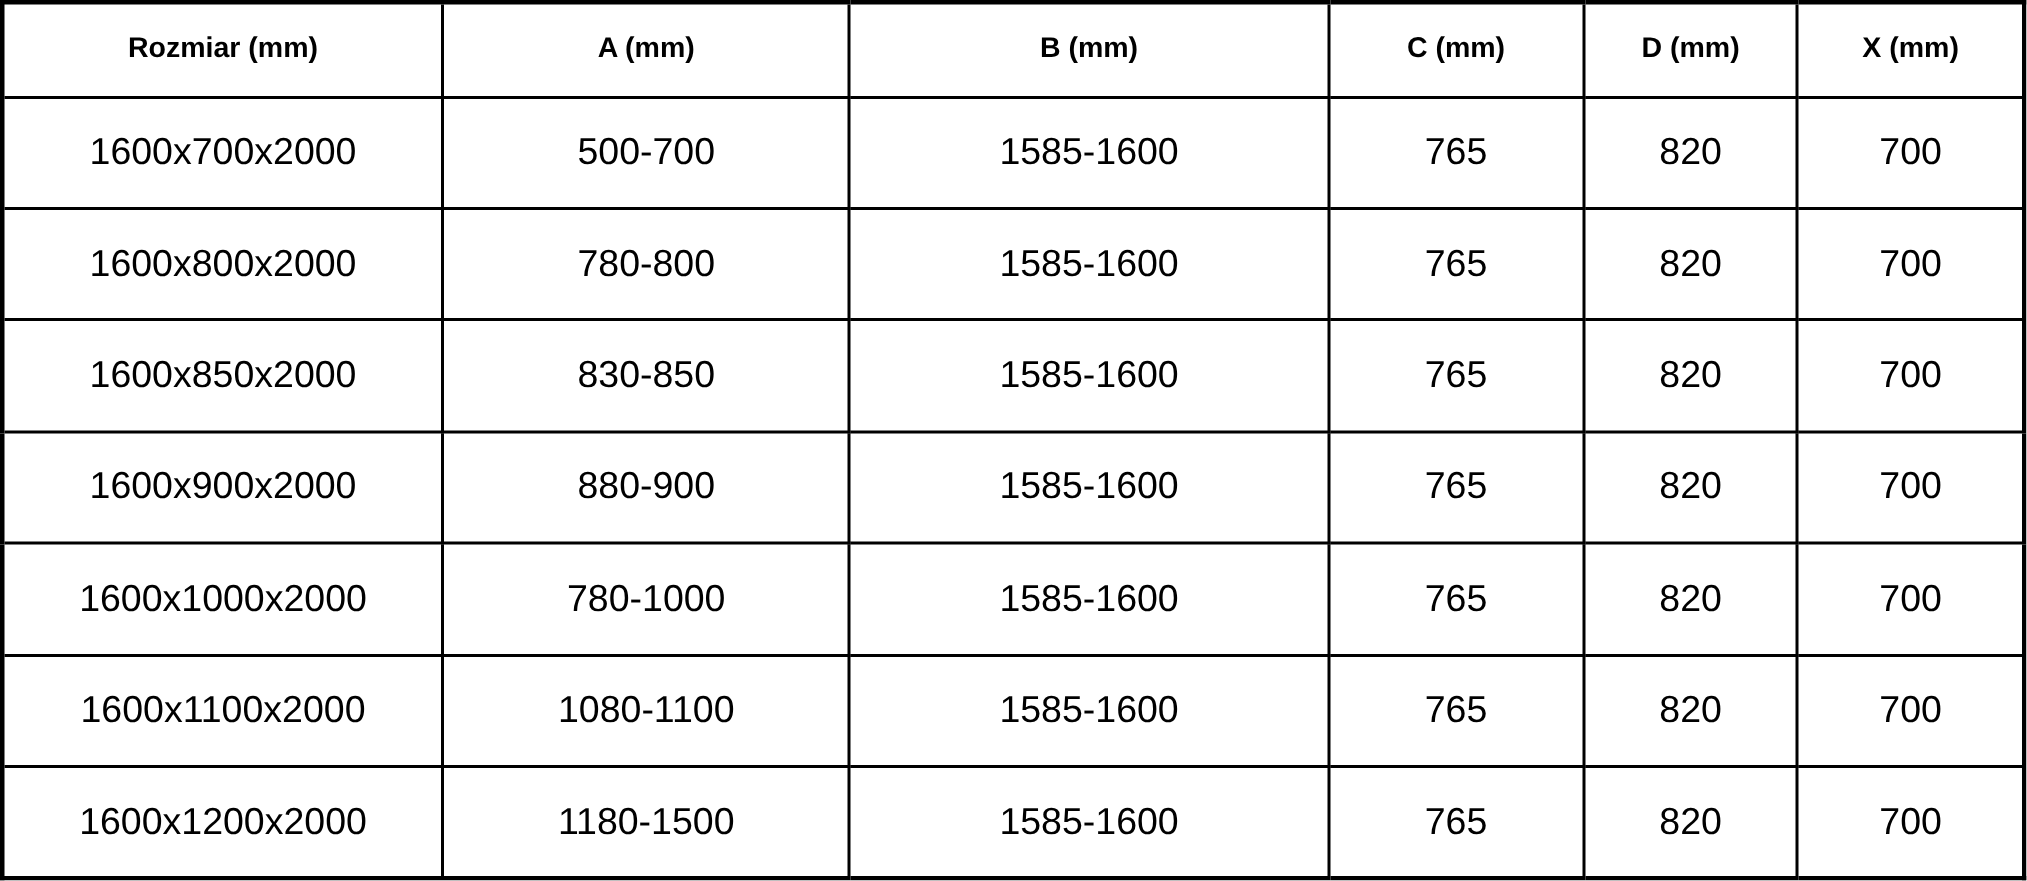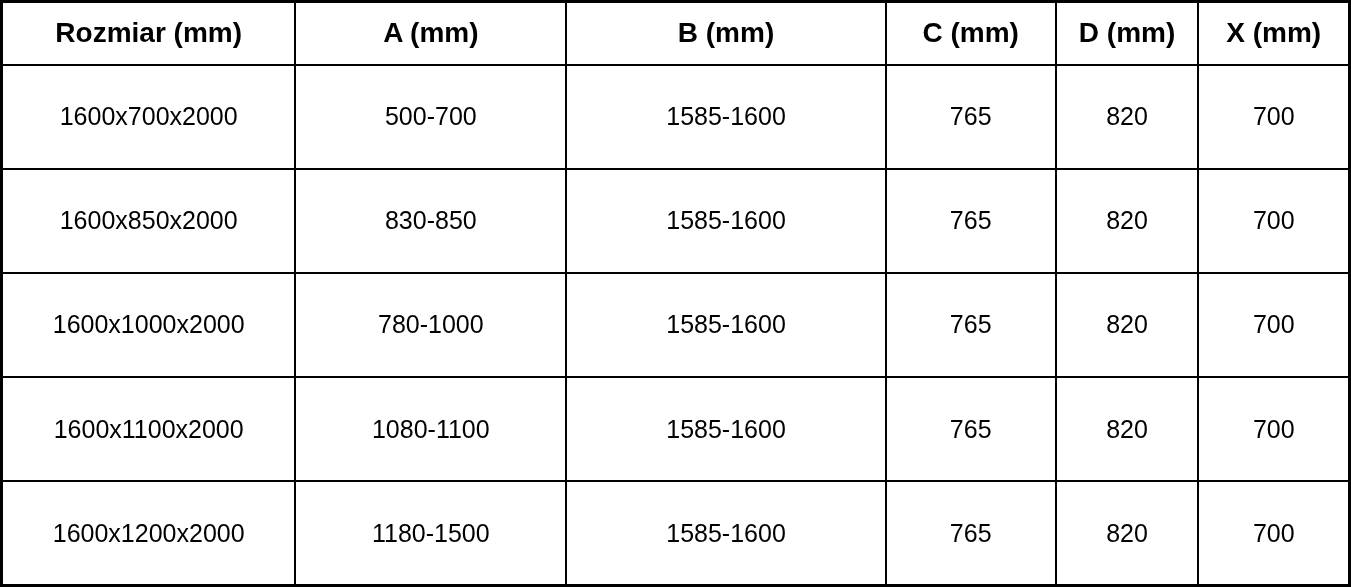--- a/index.html
+++ b/index.html
@@ -20,21 +20,21 @@
   table.size-table th,
   table.size-table td {
     border: 2px solid #000000;
     text-align: center;
     vertical-align: middle;
     color: #000000;
     white-space: nowrap;
     overflow: hidden;
   }
   table.size-table th {
-    font-size: 28px;
+    font-size: 19px;
     font-weight: bold;
     height: 63px;
   }
   table.size-table td {
     font-size: 25px;
     font-weight: normal;
     height: 65px;
   }
   
   table.size-table { border: 3px solid #000000; }
@@ -68,22 +68,38 @@
   <tbody>
       <tr>
         <td>1600x700x2000</td>
         <td>500-700</td>
         <td>1585-1600</td>
         <td>765</td>
         <td>820</td>
         <td>700</td>
       </tr>
       <tr>
+        <td>1600x800x2000</td>
+        <td>780-800</td>
+        <td>1585-1600</td>
+        <td>765</td>
+        <td>820</td>
+        <td>700</td>
+      </tr>
+      <tr>
         <td>1600x850x2000</td>
         <td>830-850</td>
+        <td>1585-1600</td>
+        <td>765</td>
+        <td>820</td>
+        <td>700</td>
+      </tr>
+      <tr>
+        <td>1600x900x2000</td>
+        <td>880-900</td>
         <td>1585-1600</td>
         <td>765</td>
         <td>820</td>
         <td>700</td>
       </tr>
       <tr>
         <td>1600x1000x2000</td>
         <td>780-1000</td>
         <td>1585-1600</td>
         <td>765</td>

